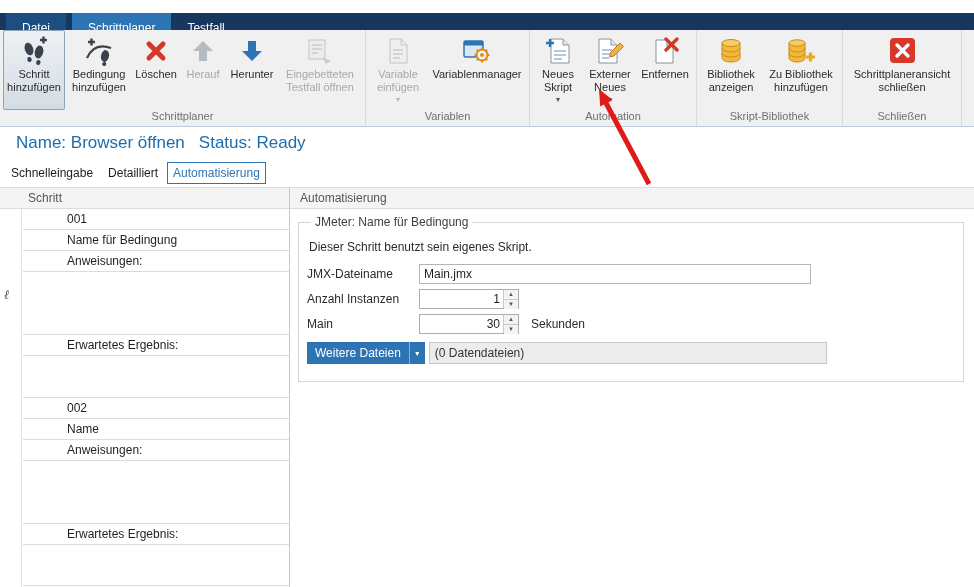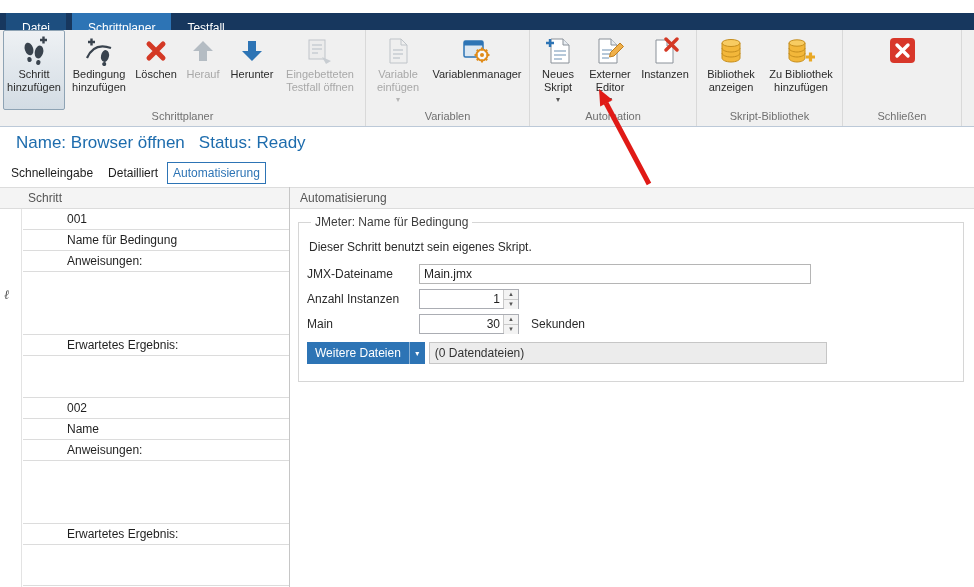--- a/index.html
+++ b/index.html
@@ -211,32 +211,32 @@
       </div>
       <div class="rbtn" style="width:52px">
         <span class="ricon">
           <svg width="30" height="30" viewBox="0 0 30 30">
             <path d="M4 3 h12 l6 6 v18 H4 z" fill="#fff" stroke="#8a9199"></path>
             <path d="M16 3 v6 h6" fill="#e7ecf1" stroke="#8a9199"></path>
             <path d="M7 14h10M7 18h10M7 22h7" stroke="#9fb7cd" stroke-width="1.4"></path>
             <path d="M25 7 l3.5 3.5 -9.5 9.5 -4.5 1 1 -4.5 z" fill="#f0b04a" stroke="#c07f1d"></path>
           </svg>
         </span>
-        <span class="rlabel">Externer Editor</span>
+        <span class="rlabel">Externer Neues</span>
         <span class="ddarrow">▾</span>
       </div>
       <div class="rbtn" style="width:56px">
         <span class="ricon">
           <svg width="28" height="30" viewBox="0 0 28 30">
             <path d="M5 4 h11 l6 6 v17 H5 z" fill="#fff" stroke="#8a9199"></path>
             <path d="M16 4 v6 h6" fill="#e7ecf1" stroke="#8a9199"></path>
             <path d="M15 3 L26 14 M26 3 L15 14" stroke="#d43925" stroke-width="3.4" stroke-linecap="round"></path>
           </svg>
         </span>
-        <span class="rlabel">Instanzen</span>
+        <span class="rlabel">Entfernen</span>
       </div>
     </div>
     <div class="rgroup-label">Automation</div>
   </div>
 
   <div class="rgroup">
     <div class="rgroup-buttons">
       <div class="rbtn" style="width:62px">
         <span class="ricon">
           <svg width="28" height="28" viewBox="0 0 28 28">
@@ -264,20 +264,21 @@
 
   <div class="rgroup">
     <div class="rgroup-buttons">
       <div class="rbtn" style="width:112px">
         <span class="ricon">
           <svg width="30" height="28" viewBox="0 0 30 28">
             <rect x="3" y="1" width="25" height="25" rx="4" fill="#d8372a"></rect>
             <path d="M10 8 L21 19 M21 8 L10 19" stroke="#fff" stroke-width="3.4" stroke-linecap="round"></path>
           </svg>
         </span>
+        <span class="rlabel">Schrittplaneransicht schließen</span>
       </div>
     </div>
     <div class="rgroup-label">Schließen</div>
   </div>
 </div>
 
 <div class="doc-header">
   <span>Name: Browser öffnen</span>
   <span>Status: Ready</span>
 </div>

